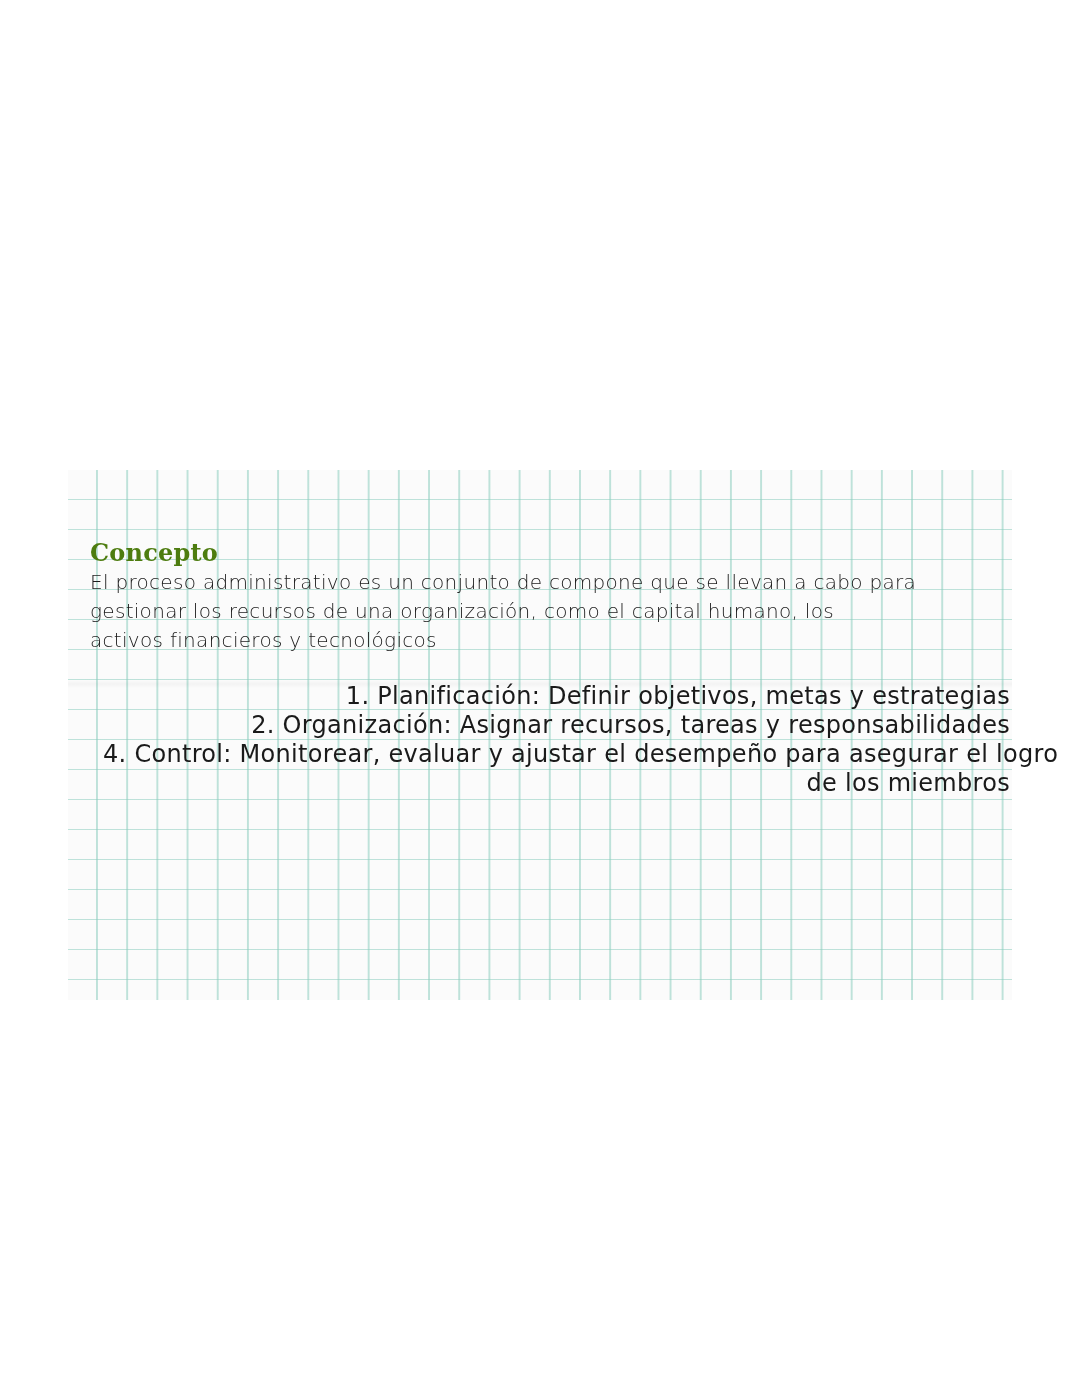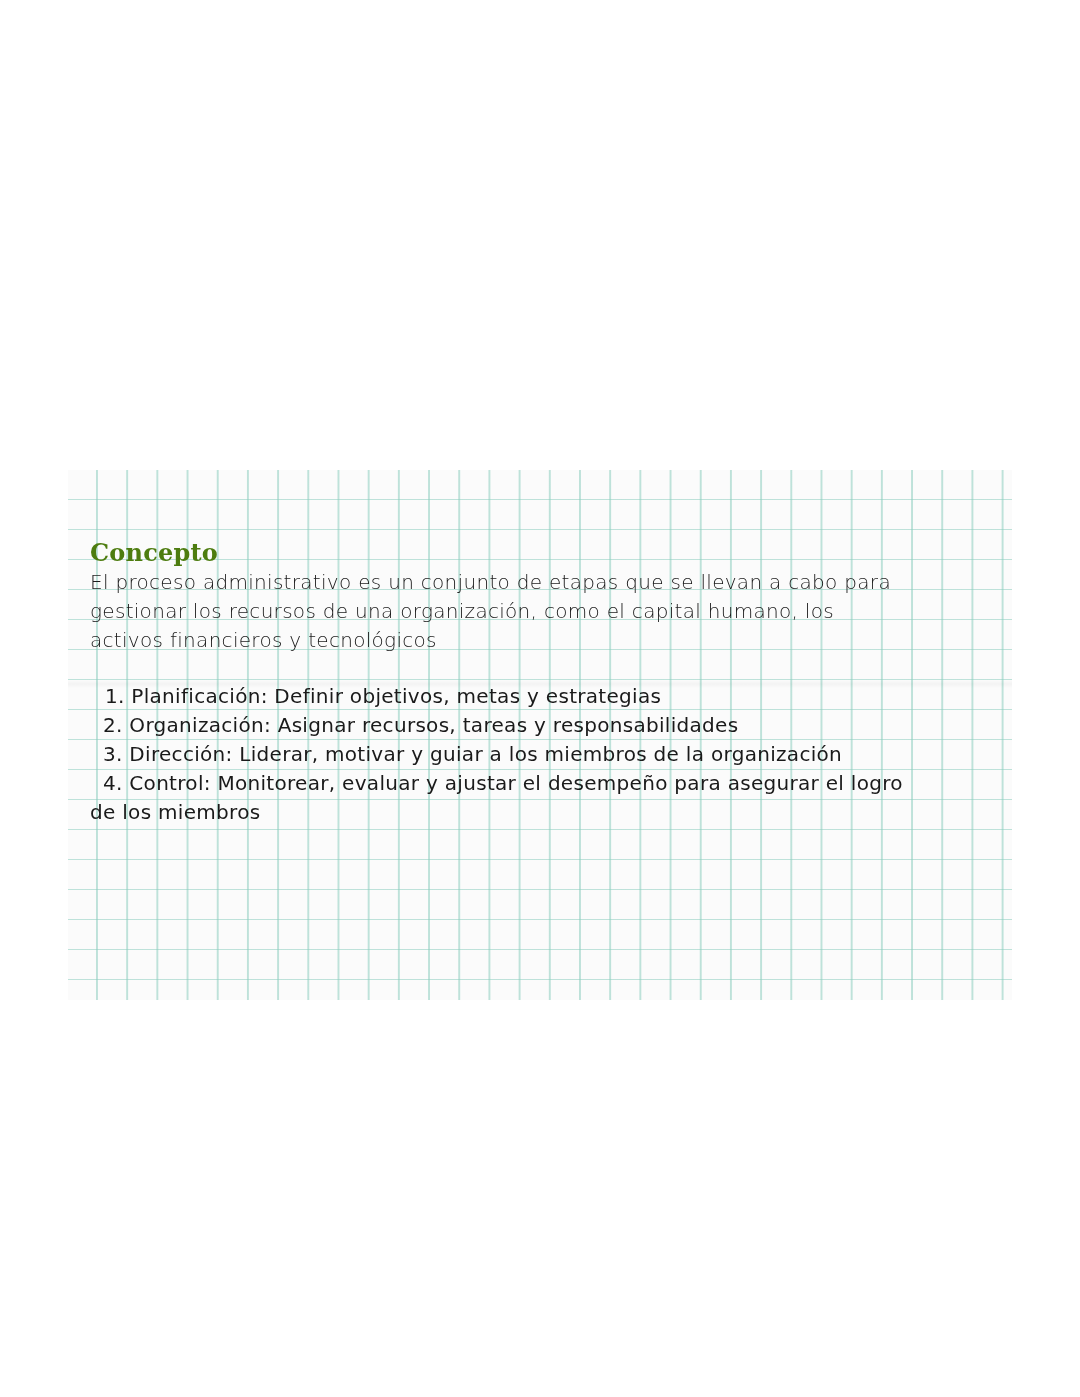--- a/index.html
+++ b/index.html
@@ -66,45 +66,45 @@
       line-height: 29px;
       text-decoration: underline;
       text-underline-offset: 4px;
       letter-spacing: 0.3px;
       white-space: nowrap;
     }
     .list {
       list-style: none;
       padding: 0;
       margin: 27px 0 0 0;
-      font-size: 20px;
+      font-size: 24px;
       line-height: 29px;
       letter-spacing: 0.3px;
+      text-align: right;
     }
     .list li { white-space: nowrap; }
     .list li.i1 { padding-left: 15px; }
     .list li.i2 { padding-left: 13px; }
     .list li.i3 { padding-left: 13px; }
     .list li.i4 { padding-left: 13px; }
     .list .cont { padding-left: 0; }
   </style>
 </head>
 <body>
 
 <div class="paper">
   <div class="fold"></div>
 </div>
 
 <div class="content">
   <h1 class="title">Concepto</h1>
   <p class="para">
-    <span>El proceso administrativo es un conjunto de etapas que se llevan a cabo para</span>
+    <span>El proceso administrativo es un conjunto de compone que se llevan a cabo para</span>
     <span>gestionar los recursos de una organización, como el capital humano, los</span>
     <span>activos financieros y tecnológicos</span>
   </p>
   <ul class="list">
     <li class="i1">1. Planificación: Definir objetivos, metas y estrategias</li>
     <li class="i2">2. Organización: Asignar recursos, tareas y responsabilidades</li>
-    <li class="i3">3. Dirección: Liderar, motivar y guiar a los miembros de la organización</li>
     <li class="i4">4. Control: Monitorear, evaluar y ajustar el desempeño para asegurar el logro</li>
     <li class="cont">de los miembros</li>
   </ul>
 </div>
 
 </body></html>

